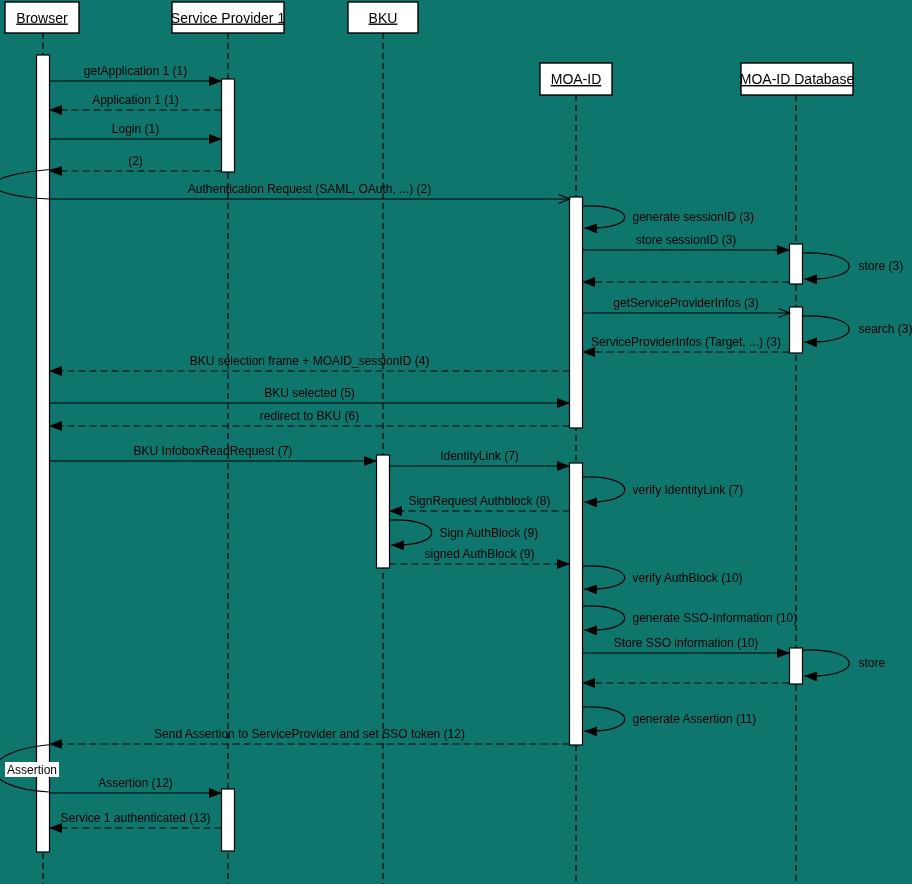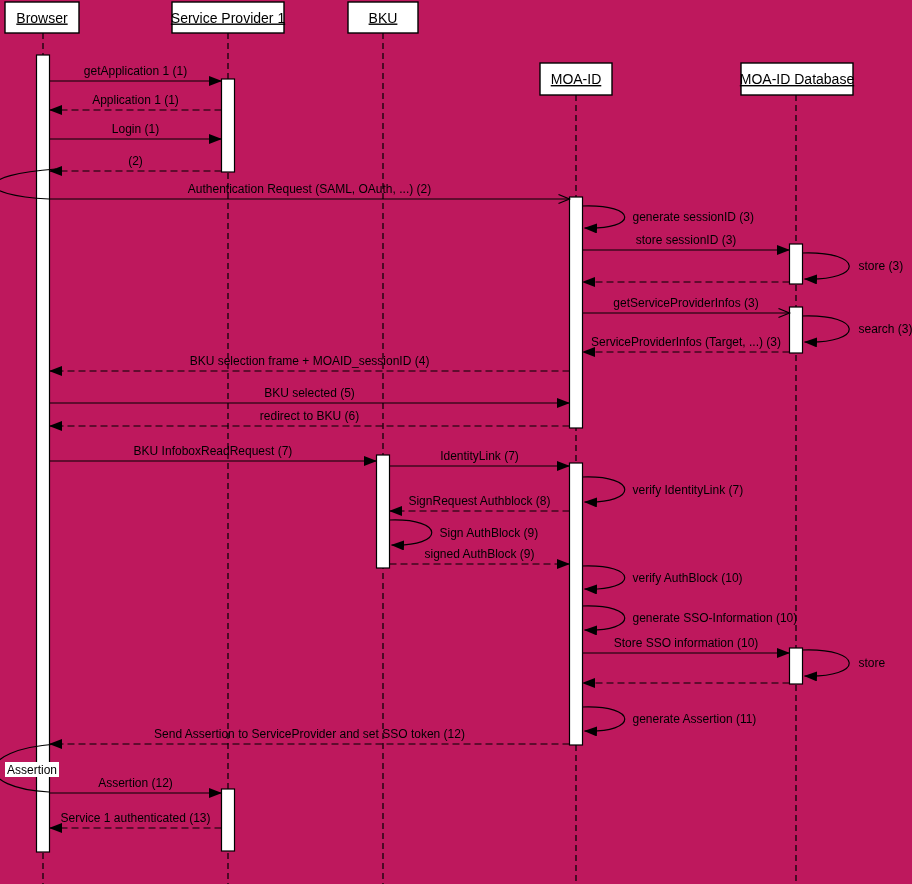--- a/index.html
+++ b/index.html
@@ -1,17 +1,17 @@
 <!DOCTYPE html>
 <html><head>
 <meta charset="utf-8">
 <style>
   html,body{margin:0;padding:0;background:#fff;}
   .stage{
-    position:relative;width:912px;height:884px;background:#be185d;overflow:hidden;
+    position:relative;width:912px;height:884px;background:#0f766e;overflow:hidden;
     font-family:"Liberation Sans", sans-serif;
   }
   svg text{font-family:"Liberation Sans", sans-serif;fill:#000;}
   .msg-label{font-size:12px;}
   .actor-label{font-size:14px;text-decoration:underline;}
 </style>
 </head>
 <body>
 
 <div class="stage">

